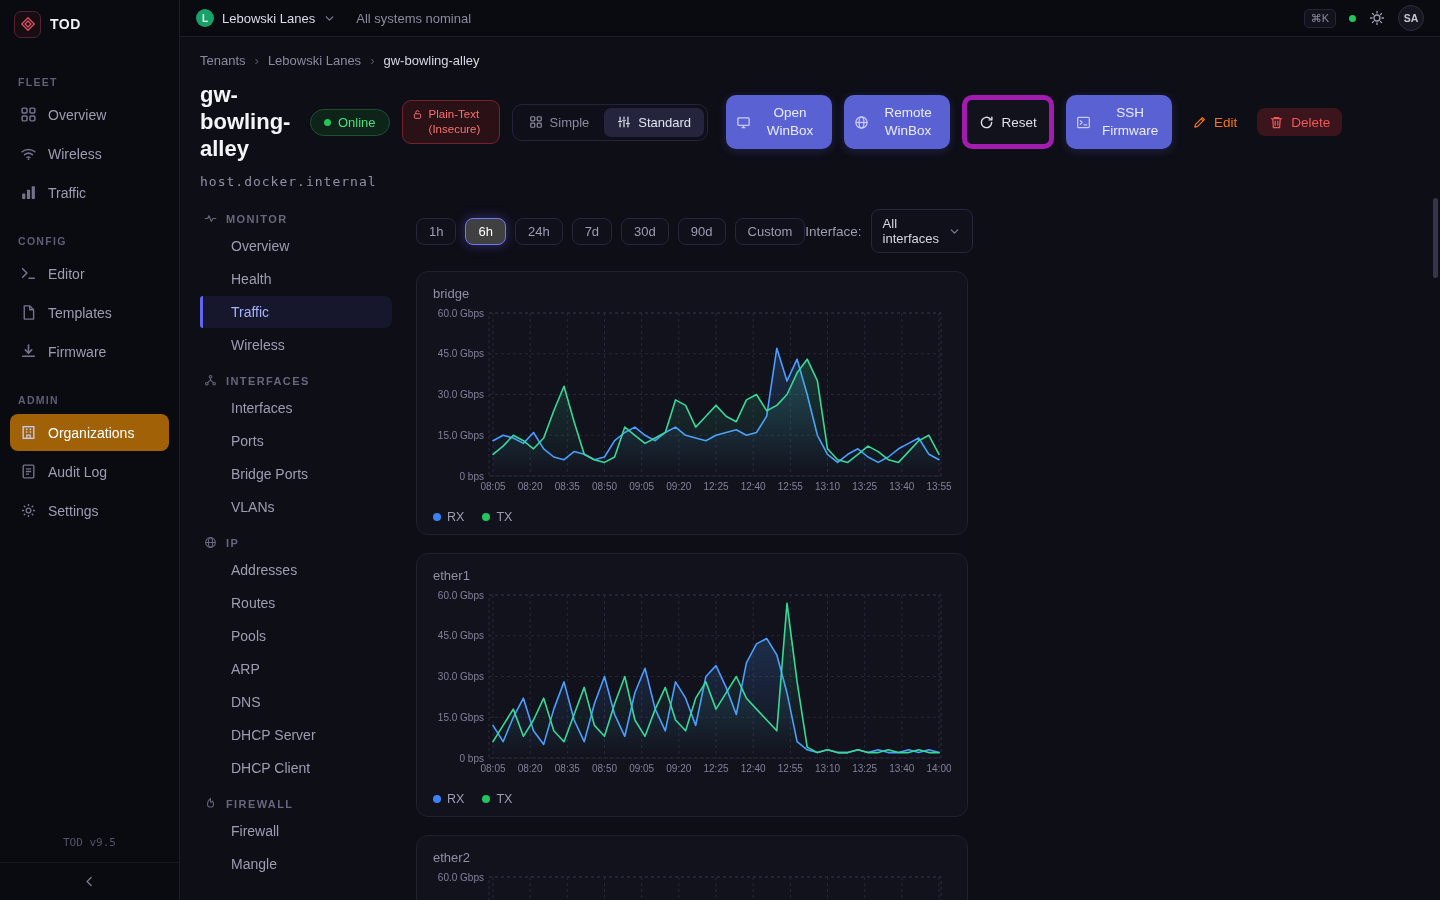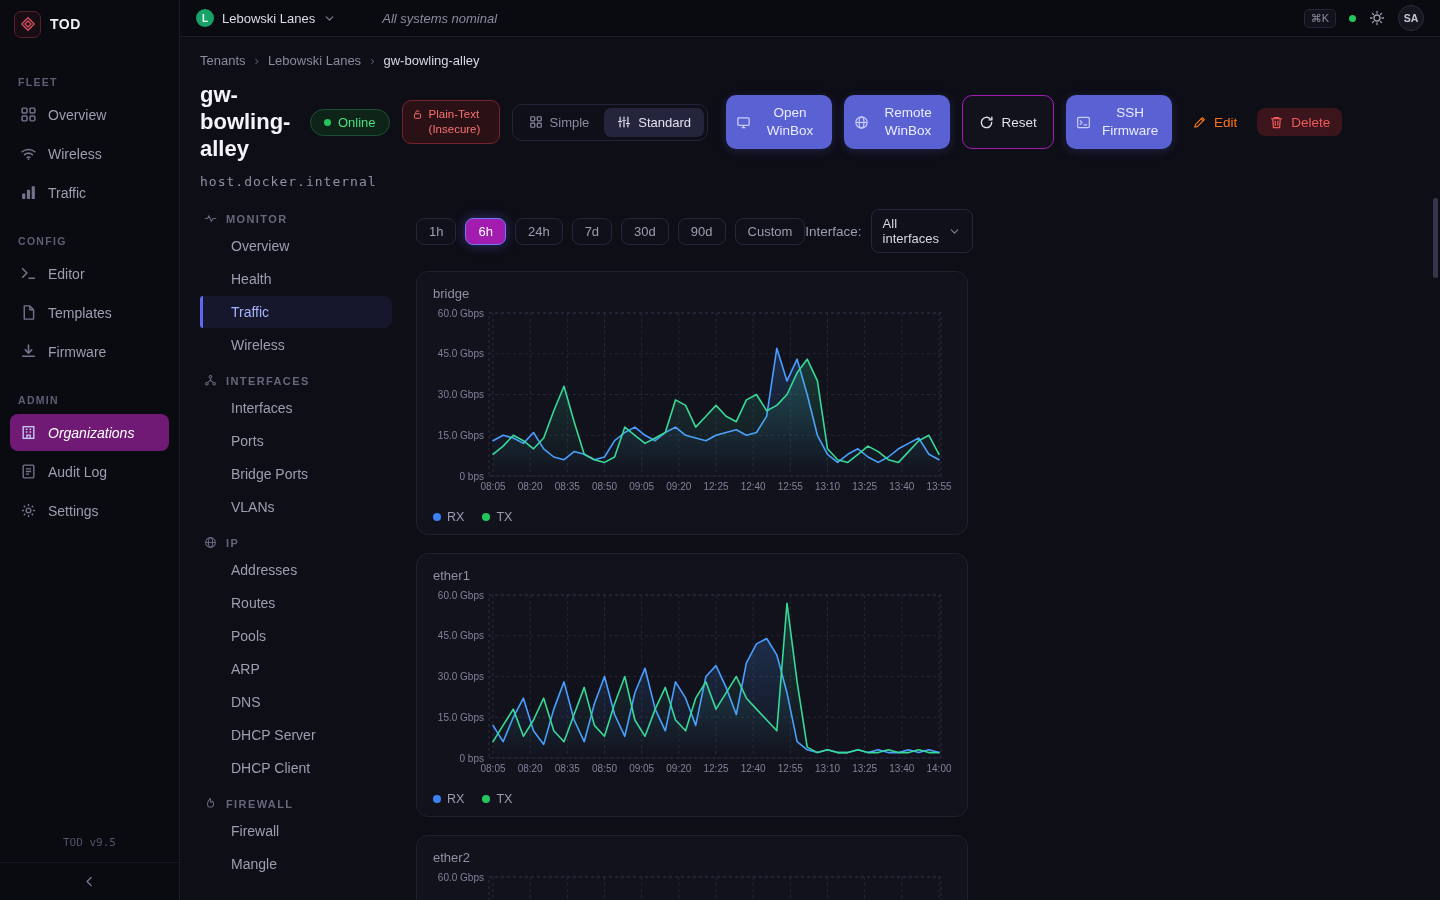--- a/index.html
+++ b/index.html
@@ -13,34 +13,34 @@
 
   
   .sidebar { width:180px; flex:none; background:#0a0a11; border-right:1px solid #1c1c2b; display:flex; flex-direction:column; }
   .logo-row { height:48px; display:flex; align-items:center; gap:9px; padding:0 14px; flex:none; }
   .logo-badge { width:27px; height:27px; border:1px solid #55232e; border-radius:7px; background:#170d13; display:flex; align-items:center; justify-content:center; }
   .app-name { font-weight:700; font-size:14px; letter-spacing:.5px; color:#f0f0f6; }
   .sidebar nav { flex:1; padding:4px 10px 0; overflow:hidden; }
   .nav-section-label { font-size:10.5px; color:#5e5e76; letter-spacing:1.3px; font-weight:700; margin:24px 8px 8px; }
   .nav-item { display:flex; align-items:center; gap:11px; padding:10px 10px; border-radius:8px; color:#9d9db2; font-size:14px; cursor:pointer; margin:2px 0; }
   .nav-item .icon { width:17px; height:17px; color:#73738c; display:inline-flex; }
-  .nav-item.active { background:#701a75; color:#fff;font-style:italic; }
+  .nav-item.active { background:#a16207; color:#fff; }
   .nav-item.active .icon { color:#c3c9f5; }
   .sidebar-footer { flex:none; }
   .version { color:#53536a; font-size:11px; font-family:"DejaVu Sans Mono", monospace; text-align:center; margin-bottom:13px; }
   .collapse-btn { height:38px; border-top:1px solid #171724; display:flex; align-items:center; justify-content:center; color:#8a8aa0; cursor:pointer; font-size:15px; }
 
   
   .main-col { flex:1; display:flex; flex-direction:column; min-width:0; }
   .topbar { height:37px; flex:none; background:#0a0a11; border-bottom:1px solid #1c1c2b; display:flex; align-items:center; padding:0 16px; }
   .tenant-switcher { display:flex; align-items:center; gap:8px; cursor:pointer; }
   .tenant-avatar { width:18px; height:18px; border-radius:50%; background:#17a268; color:#eafff4; font-size:10px; font-weight:700; display:flex; align-items:center; justify-content:center; }
   .tenant-name { font-size:13px; color:#dcdce8; }
   .chev { width:13px; height:13px; color:#7a7a90; display:inline-flex; }
-  .sys-status { margin-left:46px; font-size:13px; color:#8a8aa0;font-style:italic; }
+  .sys-status { margin-left:20px; font-size:13px; color:#8a8aa0; }
   .topbar-right { margin-left:auto; display:flex; align-items:center; gap:13px; }
   .kbd-pill { font-size:11px; color:#8a8aa0; border:1px solid #26263a; background:#12121c; border-radius:5px; padding:2px 6px; }
   .status-dot { width:7px; height:7px; border-radius:50%; background:#22c55e; }
   .theme-btn { width:16px; height:16px; color:#9d9db2; display:inline-flex; cursor:pointer; }
   .user-avatar { width:26px; height:26px; border-radius:50%; border:1px solid #2c2c42; background:#16161f; color:#c5c5d6; font-size:10.5px; font-weight:700; display:flex; align-items:center; justify-content:center; cursor:pointer; }
 
   .content { flex:1; overflow:hidden; padding:16px 20px 0; position:relative; }
   .breadcrumb { display:flex; align-items:center; gap:9px; font-size:13px; color:#8a8aa0; }
   .breadcrumb .crumb { cursor:pointer; }
   .breadcrumb .crumb.current { color:#d8d8e6; cursor:default; }
@@ -55,39 +55,39 @@
   .seg-toggle { display:flex; background:#0f0f19; border:1px solid #23233a; border-radius:10px; padding:3px; gap:2px; flex:none; }
   .seg-opt { display:flex; align-items:center; gap:7px; padding:7px 13px; border-radius:7px; color:#8a8aa0; font-size:13px; cursor:pointer; white-space:nowrap; }
   .seg-opt .icon { width:14px; height:14px; display:inline-flex; }
   .seg-opt.active { background:#24243c; color:#e2e2ef; }
   .action-buttons { display:flex; align-items:center; gap:12px; margin-left:6px; }
   .btn { display:inline-flex; align-items:center; justify-content:center; gap:7px; border:none; cursor:pointer; font-family:inherit; border-radius:10px; font-size:13.5px; background:none; color:inherit; padding:0; }
   .btn .icon { width:15px; height:15px; display:inline-flex; flex:none; }
   .btn-primary { width:106px; min-height:54px; background:#5a61d2; color:#e9ebff; padding:6px 10px; box-shadow:0 2px 10px rgba(90,97,210,.25); }
   .btn-primary .icon { color:#c9cdfa; }
   .btn-primary .btn-label { max-width:64px; line-height:1.35; }
-  .btn-dark { width:92px; min-height:54px; background:#12121d; border:1px solid #a21caf; color:#e0e0ea; }
+  .btn-dark { width:92px; min-height:54px; background:#12121d; border:5px solid #a21caf; color:#e0e0ea; }
   .btn-ghost { color:#f97316; padding:5px 8px; }
   .btn-danger { background:#3c141b; color:#ef5a5a; padding:6px 12px; border-radius:8px; min-height:28px; }
 
   .device-host { margin-top:12px; font-family:"DejaVu Sans Mono", monospace; font-size:13px; letter-spacing:1px; color:#8f8fa6; }
 
   
   .body-row { display:flex; gap:24px; margin-top:10px; }
   .subnav { width:192px; flex:none; }
   .subnav-section-label { display:flex; align-items:center; gap:9px; color:#66667e; font-size:11px; letter-spacing:1.4px; font-weight:700; margin:13px 4px 5px; }
   .subnav-section-label .icon { width:13px; height:13px; display:inline-flex; color:#66667e; }
   .subnav-item { padding:8px 12px 8px 31px; color:#9d9db2; font-size:14px; border-radius:8px; cursor:pointer; margin:1px 0; }
   .subnav-item.active { background:rgba(99,102,241,.10); color:#a5b4fc; border-left:3px solid #6366f1; padding-left:28px; border-radius:3px 8px 8px 3px; }
 
   .charts-col { width:552px; display:flex; flex-direction:column; padding-top:10px; }
   .controls-row { display:flex; align-items:center; margin-bottom:18px; }
   .range-pills { display:flex; gap:9px; }
   .pill { padding:5px 12px; border:1px solid #26263c; border-radius:8px; background:#10101a; color:#9d9db2; font-size:13px; cursor:pointer; white-space:nowrap; }
-  .pill.active { background:#a21caf; border-color:#7376f2; color:#fff; box-shadow:0 0 12px rgba(99,102,241,.4); }
+  .pill.active { background:#404040; border-color:#7376f2; color:#fff; box-shadow:0 0 12px rgba(99,102,241,.4); }
   .interface-filter { margin-left:auto; display:flex; align-items:center; gap:9px; color:#9d9db2; font-size:13.5px; }
   .select { display:flex; align-items:center; gap:9px; background:#10101a; border:1px solid #26263c; border-radius:8px; padding:6px 11px; color:#d8d8e4; font-size:13px; cursor:pointer; }
 
   .chart-card { background:#12121d; border:1px solid #20202f; border-radius:12px; padding:14px 16px 10px; margin-bottom:18px; flex:none; }
   .chart-title { color:#8f8fa6; font-size:13px; margin-bottom:5px; }
   svg.chart { display:block; }
   svg.chart .grid { stroke:#262639; stroke-dasharray:3 3; stroke-width:1; }
   svg.chart .plotborder { fill:none; stroke:#2a2a40; stroke-dasharray:3 3; stroke-width:1; }
   svg.chart .ytick { fill:#80809a; font-size:10px; text-anchor:end; font-family:"Liberation Sans",sans-serif; }
   svg.chart .xtick { fill:#80809a; font-size:10px; text-anchor:middle; font-family:"Liberation Sans",sans-serif; }

